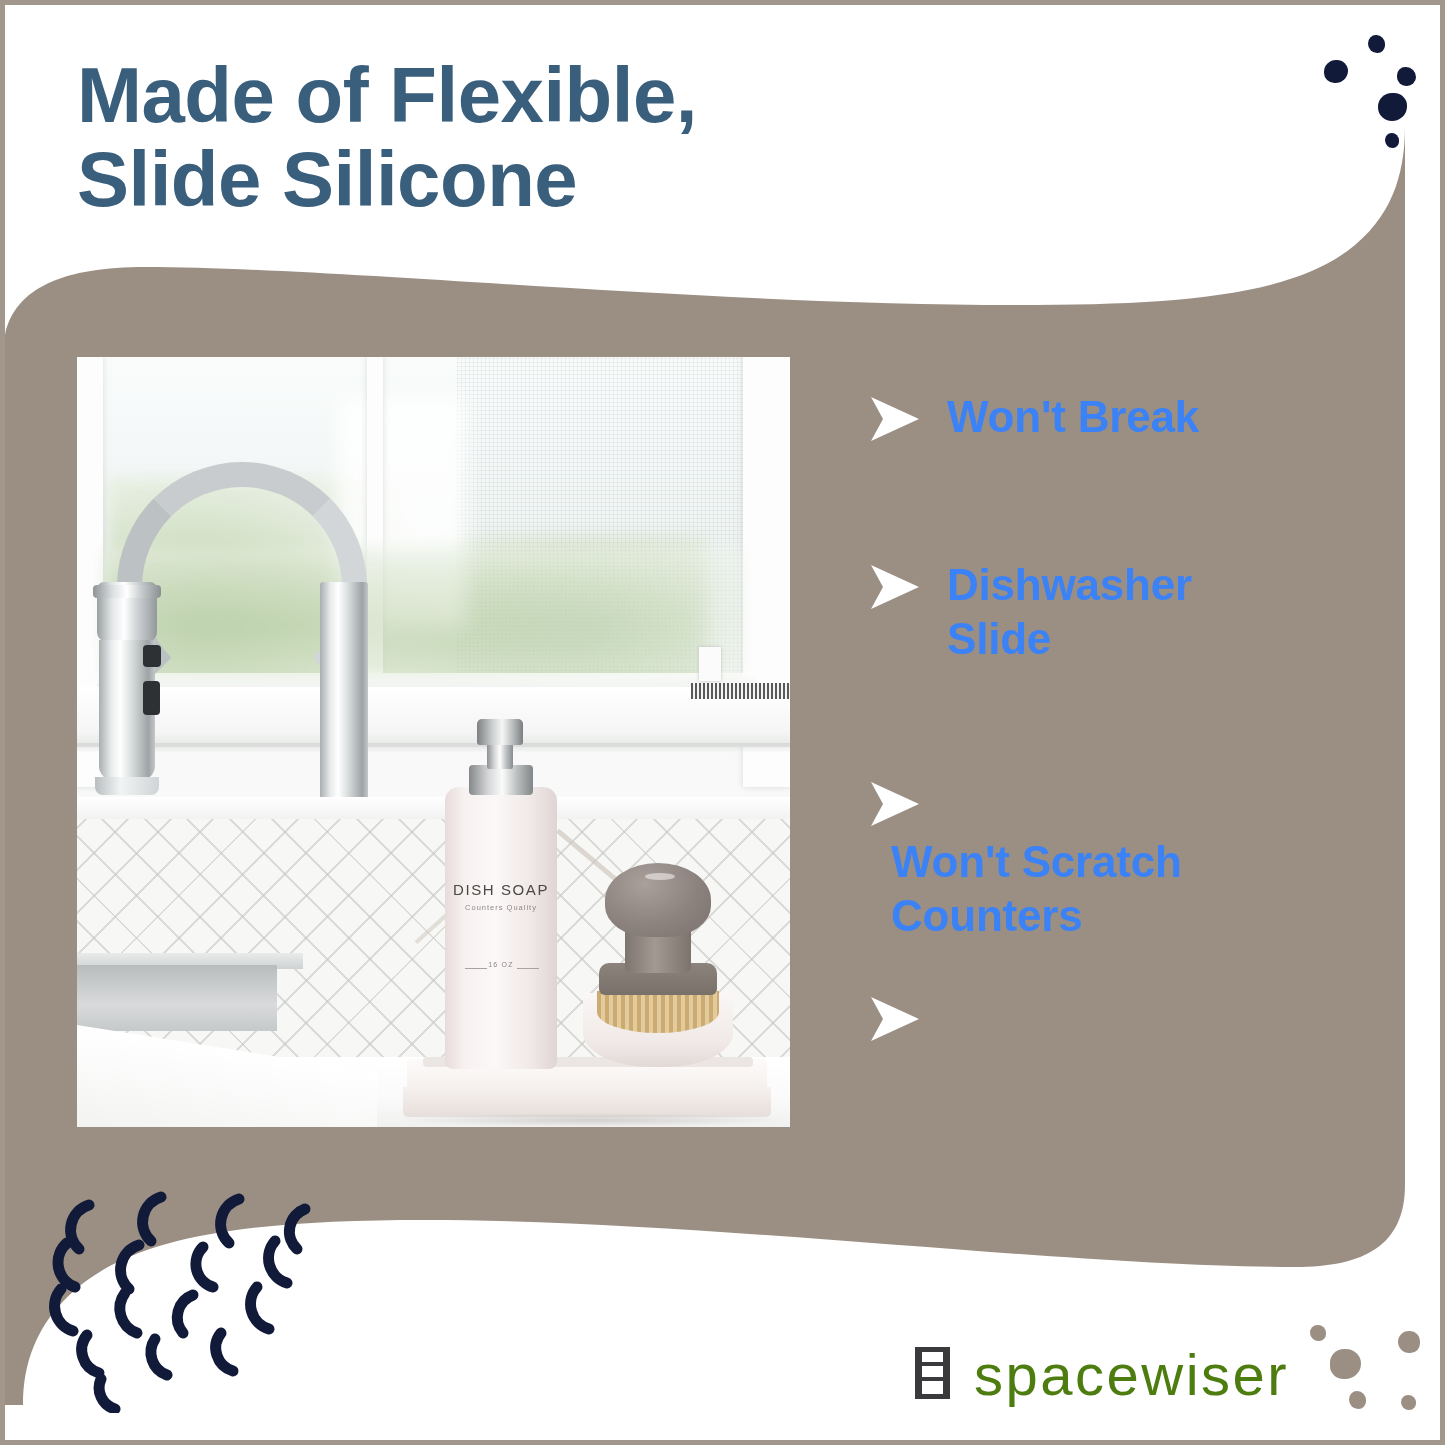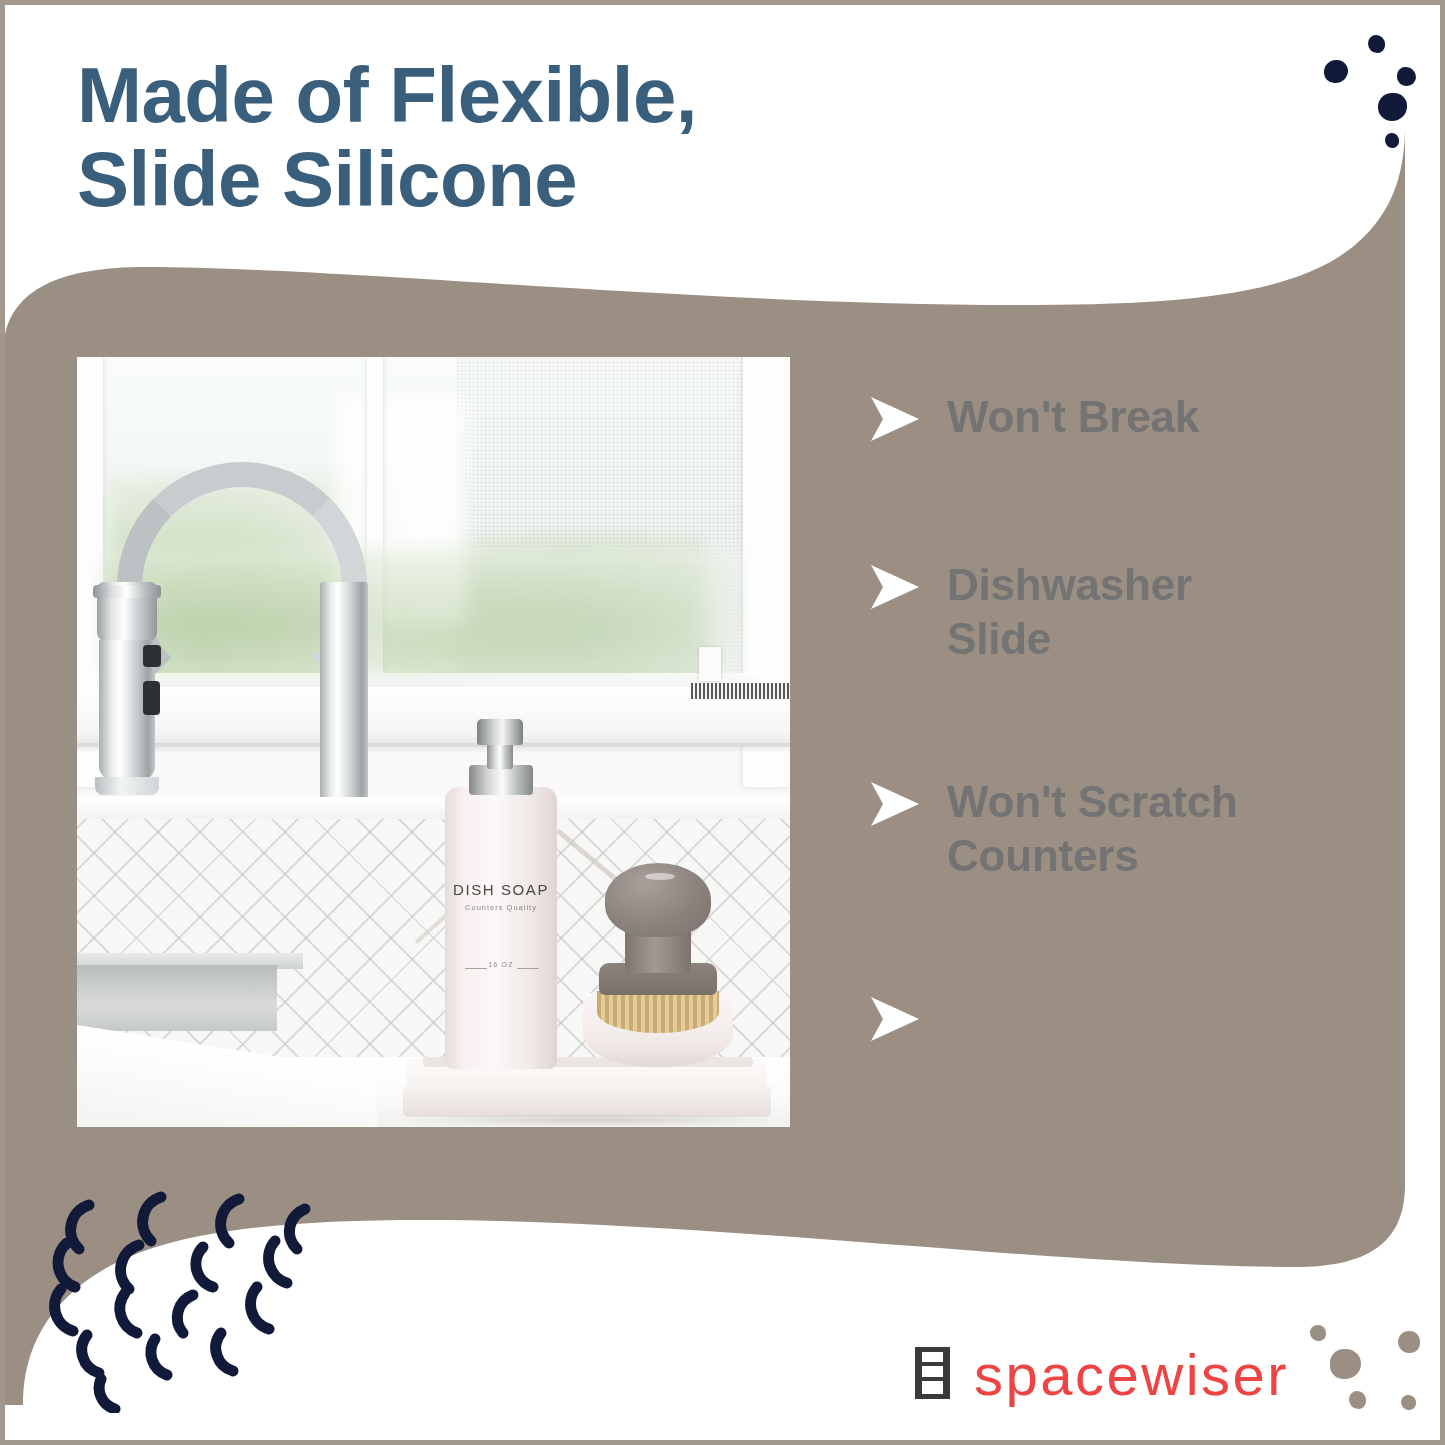--- a/index.html
+++ b/index.html
@@ -138,28 +138,28 @@
 
   
   .ph-tray-top { background:linear-gradient(180deg,#fdfbfa 0%,#f3eeec 100%); border-radius:4px; }
   .ph-tray-front { background:linear-gradient(180deg,#f6f1ef 0%,#e6dedb 100%); border-radius:0 0 5px 5px; }
 
   
   #bullets { position:absolute; left:862px; top:385px; width:480px; }
   .bullet { display:flex; align-items:flex-start; margin-bottom:0; position:absolute; }
   .bullet-arrow { width:56px; flex:0 0 56px; margin-top:4px; }
   .bullet-label {
-    color:#737373; font-size:44px; font-weight:bold;
+    color:#3b82f6; font-size:44px; font-weight:bold;
     line-height:1.22; margin-left:24px; letter-spacing:-0.2px;
   }
 
   
   #logo { position:absolute; left:905px; top:1340px; display:flex; align-items:center; }
   #logo-wordmark {
-    color:#ef4444; font-size:58px; font-weight:300;
+    color:#4d7c0f; font-size:58px; font-weight:300;
     letter-spacing:2.5px; margin-left:18px; line-height:1;
   }
 
   
   .deco-dot { position:absolute; border-radius:48% 52% 45% 55%; }
   #deco-bl { position:absolute; left:38px; top:1178px; width:310px; height:230px; }
 </style>
 </head>
 <body>
 
@@ -274,21 +274,21 @@
 
     <div class="bullet" style="top:168px;">
       <span class="bullet-arrow">
         <svg viewBox="0 0 56 50" width="56" height="50" aria-hidden="true">
           <path d="M4,3 L52,25 L4,47 L16,25 Z" fill="#ffffff"></path>
         </svg>
       </span>
       <span class="bullet-label" style="width:330px;">Dishwasher Slide</span>
     </div>
 
-    <div class="bullet" style="top:385px;">
+    <div class="bullet" style="top:385px;flex-direction:column;">
       <span class="bullet-arrow">
         <svg viewBox="0 0 56 50" width="56" height="50" aria-hidden="true">
           <path d="M4,3 L52,25 L4,47 L16,25 Z" fill="#ffffff"></path>
         </svg>
       </span>
       <span class="bullet-label" style="width:380px;">Won't Scratch Counters</span>
     </div>
 
     <div class="bullet" style="top:600px;">
       <span class="bullet-arrow">

